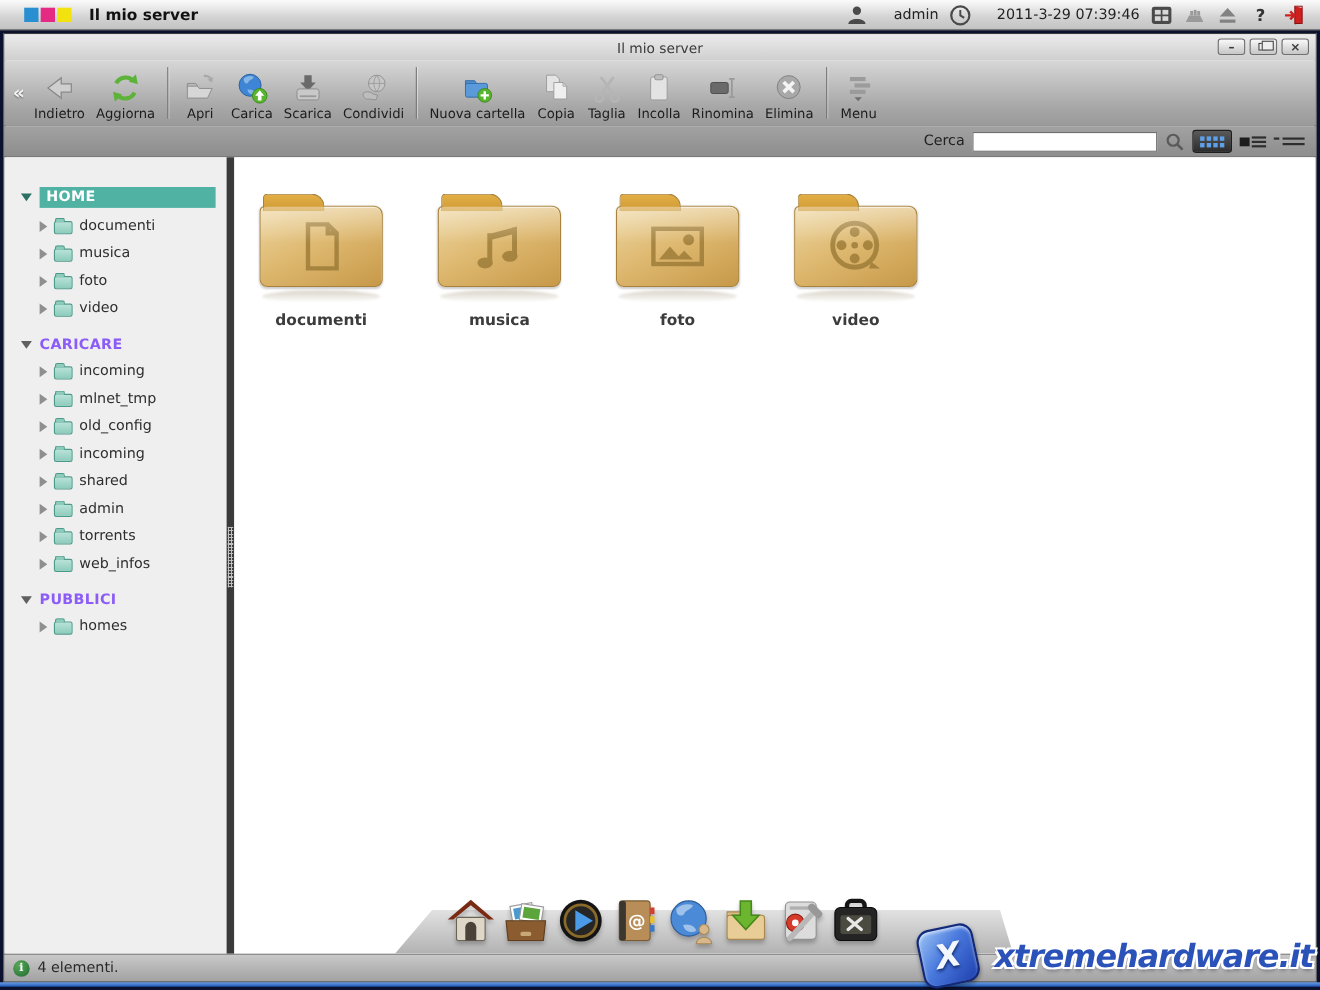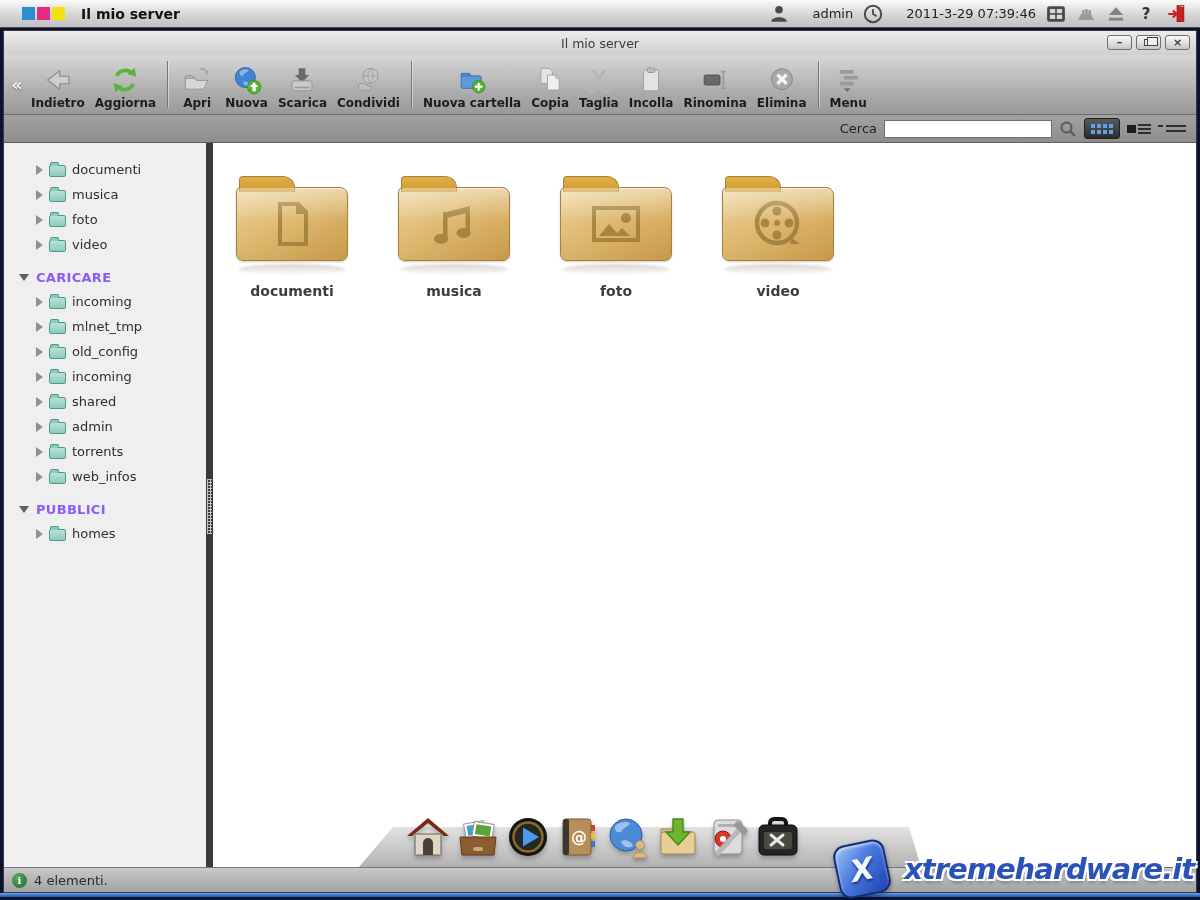--- a/index.html
+++ b/index.html
@@ -33,21 +33,21 @@
   .restore-glyph::before { content:""; position:absolute; left:2px; top:-3px; width:9px; height:7px; border:1px solid #444; background:#eee; }
 
   
   .toolbar { height:60px; background:linear-gradient(#d7d7d7,#a8a8a8 70%,#9a9a9a);
     border-bottom:1px solid #6f6f6f; display:flex; align-items:stretch; padding:0 4px; flex:none; }
   .tb-chevron { width:18px; display:flex; align-items:center; justify-content:center;
     color:#f4f4f4; font-size:17px; font-weight:bold; text-shadow:0 1px 1px #666; }
   .tb-group { display:flex; }
   .tb-sep { width:1px; background:#767676; box-shadow:1px 0 0 rgba(255,255,255,.45); margin:6px 6px; }
   .tb-btn { display:flex; flex-direction:column; align-items:center; justify-content:flex-end;
-    padding:3px 5px 4px; min-width:46px;font-weight:bold; }
+    padding:3px 5px 4px; min-width:46px; }
   .tb-btn svg { width:34px; height:30px; display:block; }
   .tb-label { font-size:12px; color:#1c1c1c; margin-top:1px; white-space:nowrap; }
 
   
   .searchrow { height:28px; background:linear-gradient(#a2a2a2,#8d8d8d); border-bottom:1px solid #5f5f5f;
     display:flex; align-items:center; justify-content:flex-end; padding:0 10px; gap:7px; flex:none; }
   .search-label { font-size:13px; color:#222;text-align:right; }
   .search-input { width:168px; height:18px; border:1px solid #6f6f6f; background:#fff; font-size:12px; padding:0 4px; }
   .vbtn { height:21px; display:flex; align-items:center; justify-content:center; }
   .vbtn-active { width:36px; background:linear-gradient(#5a5a5a,#2c2c2c); border:1px solid #1e1e1e; border-radius:3px; }
@@ -245,21 +245,21 @@
       </div>
       <div class="tb-btn">
         <span>
             <svg viewBox="0 0 36 36">
           <circle cx="16" cy="15" r="12" fill="#3f85d6" stroke="#2a5f9e"></circle>
           <path d="M9 8c3-3 8-4 11-2-1 3-5 3-6 6-2 2-5 1-5-4zM13 20c4-1 8 1 9 4-3 2-8 1-9-4z" fill="#8cbce8" opacity=".9"></path>
           <circle cx="26.5" cy="26.5" r="8" fill="#57b52e" stroke="#3c8a1c"></circle>
           <polygon points="26.5,20.5 31.5,26.5 28.5,26.5 28.5,31.5 24.5,31.5 24.5,26.5 21.5,26.5" fill="#fff"></polygon>
         </svg>
           </span>
-        <span class="tb-label">Nuova</span>
+        <span class="tb-label">Carica</span>
       </div>
       <div class="tb-btn">
         <span>
             <svg viewBox="0 0 36 36">
           <polygon points="14,4 22,4 22,12 26.5,12 18,21 9.5,12 14,12" fill="#6a6a6a"></polygon>
           <rect x="6" y="19" width="24" height="12" rx="2.5" fill="#c9c9c9" stroke="#8a8a8a"></rect>
           <rect x="9" y="26" width="18" height="2" fill="#9a9a9a"></rect>
         </svg>
           </span>
         <span class="tb-label">Scarica</span>
@@ -398,20 +398,24 @@
             <span class="long"></span>
           </span>
       </span>
     </span>
   </div>
 
   <div class="content">
 
     <div class="sidebar">
 
+      <div class="sec-header selected">
+        <span class="tri-down" style="border-top-color:#2c6f63"></span>
+        <span class="sec-label">HOME</span>
+      </div>
       <div class="tree-item">
         <span class="tri-right"></span>
         <span class="mini-folder"></span>
         <span class="item-label">documenti</span>
       </div>
       <div class="tree-item">
         <span class="tri-right"></span>
         <span class="mini-folder"></span>
         <span class="item-label">musica</span>
       </div>

